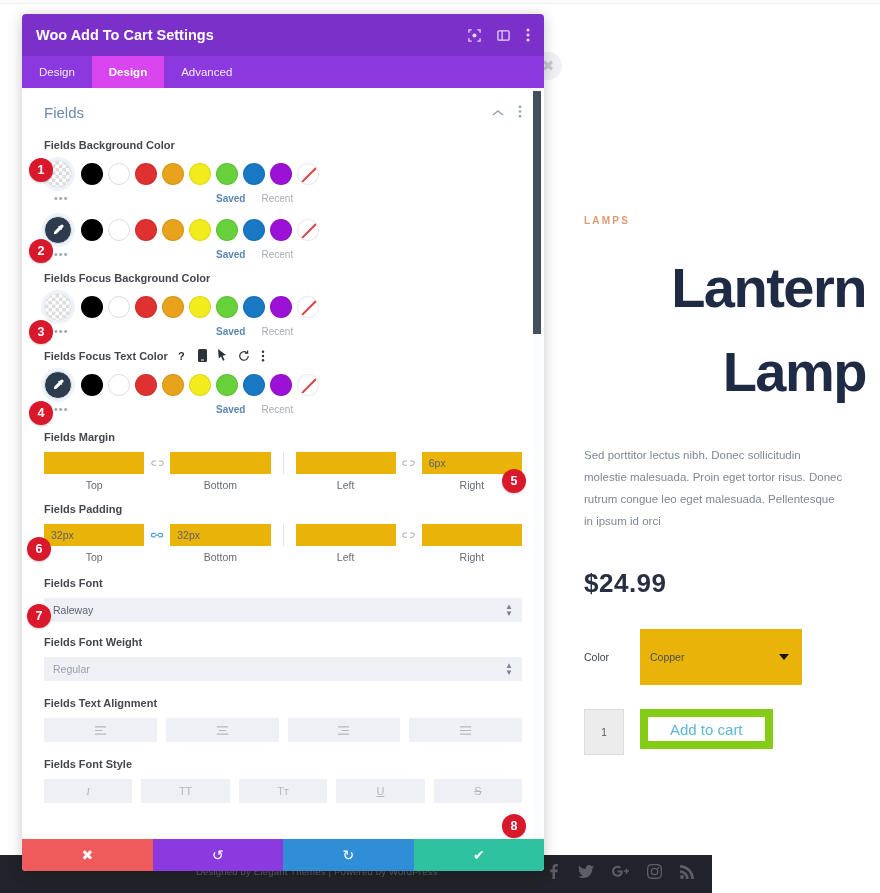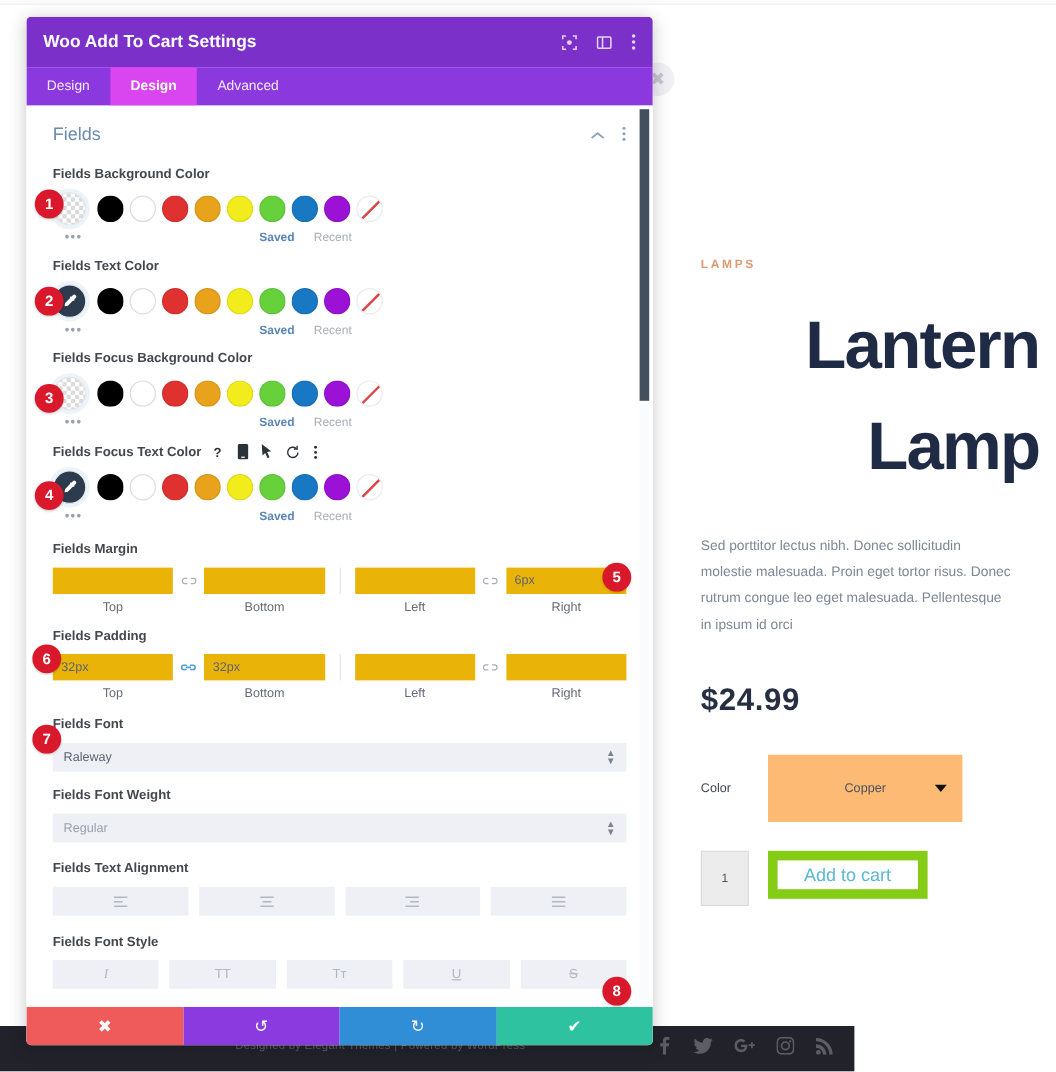--- a/index.html
+++ b/index.html
@@ -36,23 +36,23 @@
     margin-top: 30px; font-size: 11.5px; line-height: 22px;
     color: #7e8796; max-width: 262px;
   }
   .prod-price {
     margin-top: 36px; font-size: 26px; font-weight: bold; color: #273043;
     letter-spacing: 0.5px;
   }
   .variation { margin-top: 30px; display: flex; align-items: center; }
   .variation-label { font-size: 10.5px; color: #3c4352; width: 56px; }
   .variation-select {
-    width: 162px; height: 56px; background: #fdba74; border: 0;
+    width: 162px; height: 56px; background: #eab308; border: 0;
     display: flex; align-items: center; padding: 16px 10px;
-    font-size: 10.5px; color: #4a4f5c; position: relative; justify-content: center;
+    font-size: 10.5px; color: #4a4f5c; position: relative;
   }
   .variation-caret {
     position: absolute; right: 13px; top: 50%; transform: translateY(-50%);
     width: 0; height: 0; border-left: 5px solid transparent;
     border-right: 5px solid transparent; border-top: 6px solid #111;
   }
   .cartrow { margin-top: 24px; display: flex; align-items: flex-start; gap: 16px; }
   .qty {
     width: 40px; height: 46px; background: #ececec; border: 1px solid #dcdcdc;
     display: flex; align-items: center; justify-content: center;
@@ -361,21 +361,20 @@
             </div>
             <div class="palette-meta">
               <div class="dots">•••</div>
               <div class="saved">Saved</div>
               <div class="recent">Recent</div>
             </div>
           </div>
         </div>
 
         <div class="field">
-          <div class="field-label">Fields Text Color</div>
           <div class="palette-wrap">
             <div class="palette">
               <div class="sw sel dark">
                 <svg class="eyedrop" width="13" height="13" viewBox="0 0 16 16" fill="#fff">
                     <path d="M13.6 1.2a2 2 0 00-2.8 0l-1.6 1.6-.6-.6-1.1 1.1.6.6-5 5c-.2.2-.3.4-.3.6l-.5 2.3c-.1.4.3.8.7.7l2.3-.5c.2 0 .4-.1.6-.3l5-5 .6.6 1.1-1.1-.6-.6 1.6-1.6a2 2 0 000-2.8z"></path>
                   </svg>
               </div>
               <div class="sw" style="background:#000000"></div>
               <div class="sw" style="background:#ffffff;border-color:#ddd"></div>
               <div class="sw" style="background:#e03131"></div>

